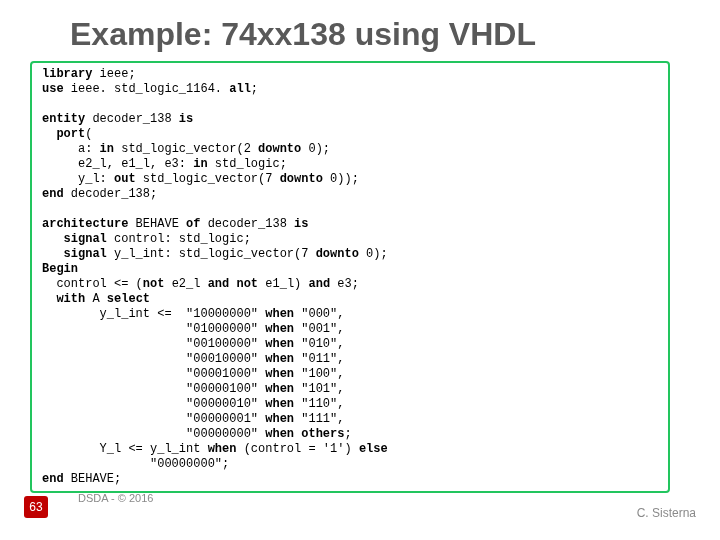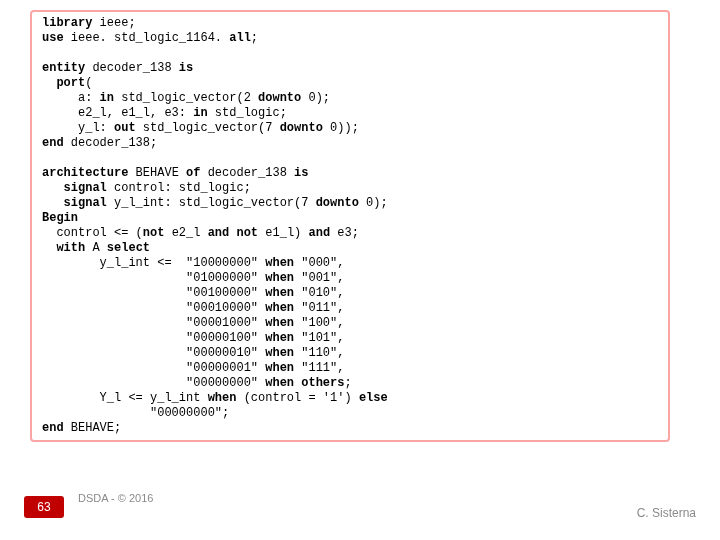--- a/index.html
+++ b/index.html
@@ -19,41 +19,41 @@
     box-sizing: border-box;
     padding: 10px 30px 18px 30px;
   }
   .title {
     font-size: 32px;
     font-weight: bold;
     color: #595959;
     margin: 6px 0 8px 40px;
   }
   .codebox {
-    border: 2px solid #fca5a5;
+    border: 2px solid #22c55e;
     border-radius: 4px;
     margin-left: 0;
     margin-right: 20px;
     padding: 4px 10px 4px 10px;
     box-sizing: border-box;
   }
   pre {
     margin: 0;
     font-family: "Courier New", Courier, monospace;
     font-size: 12px;
     line-height: 1.25;
     white-space: pre;
     color: #000;
   }
   .kw { font-weight: bold; }
   .slide-num {
     position: absolute;
     left: 24px;
     bottom: 22px;
-    width: 40px;
+    width: 24px;
     height: 22px;
     background: #c00000;
     color: #fff;
     font-size: 12px;
     text-align: center;
     line-height: 22px;
     border-radius: 3px;
   }
   .footer-left {
     position: absolute;
@@ -69,20 +69,21 @@
     font-size: 12px;
     color: #8a8a8a;
     margin-top: 27px;
   }
 </style>
 </head>
 <body>
 
 <div class="slide">
 
+  <div class="title">Example: 74xx138 using VHDL</div>
 
   <div class="codebox">
 <pre><span class="kw">library</span><span> ieee;</span>
 <span class="kw">use</span><span> ieee. std_logic_1164. </span><span class="kw">all</span><span>;</span>
 
 <span class="kw">entity</span><span> decoder_138 </span><span class="kw">is</span>
 <span class="kw">  port</span><span>(</span>
 <span>     a: </span><span class="kw">in</span><span> std_logic_vector(2 </span><span class="kw">downto</span><span> 0);</span>
 <span>     e2_l, e1_l, e3: </span><span class="kw">in</span><span> std_logic;</span>
 <span>     y_l: </span><span class="kw">out</span><span> std_logic_vector(7 </span><span class="kw">downto</span><span> 0));</span>

